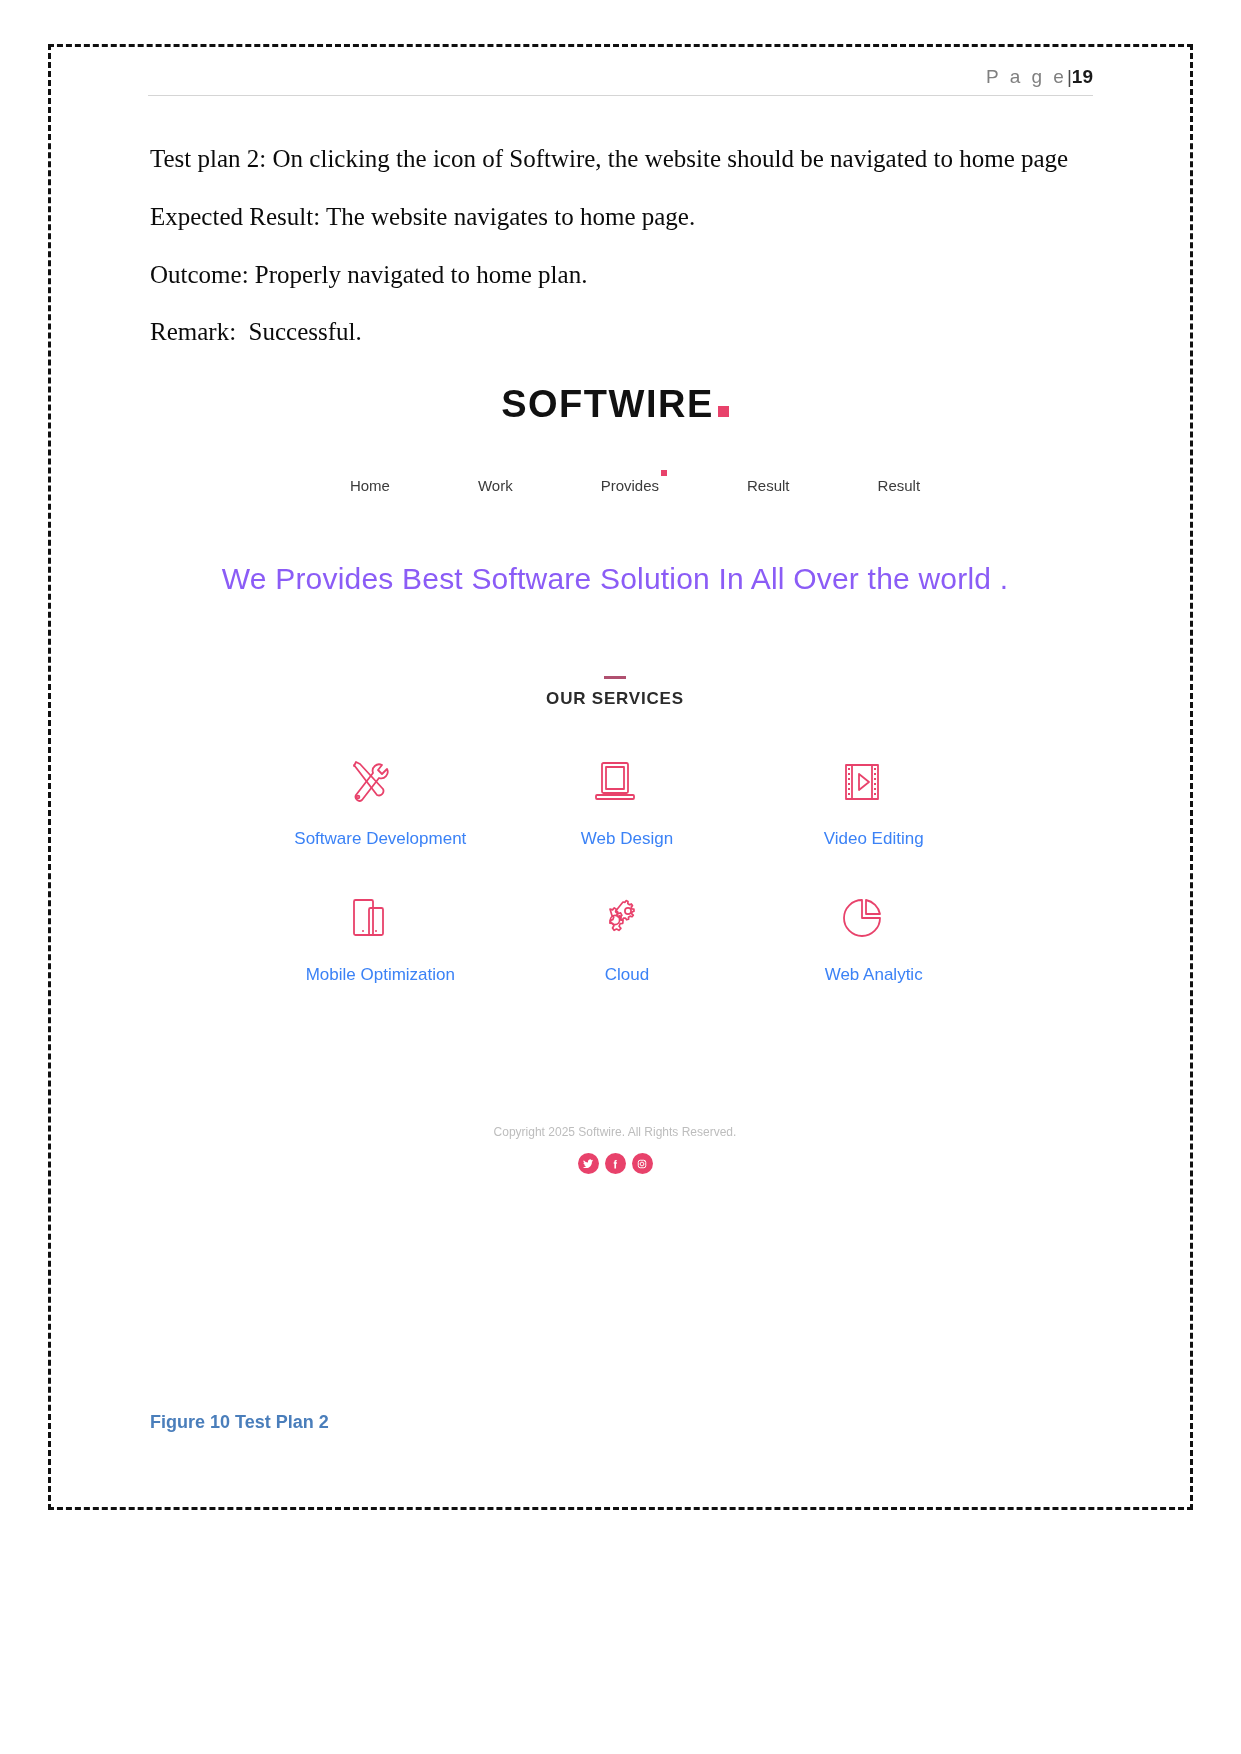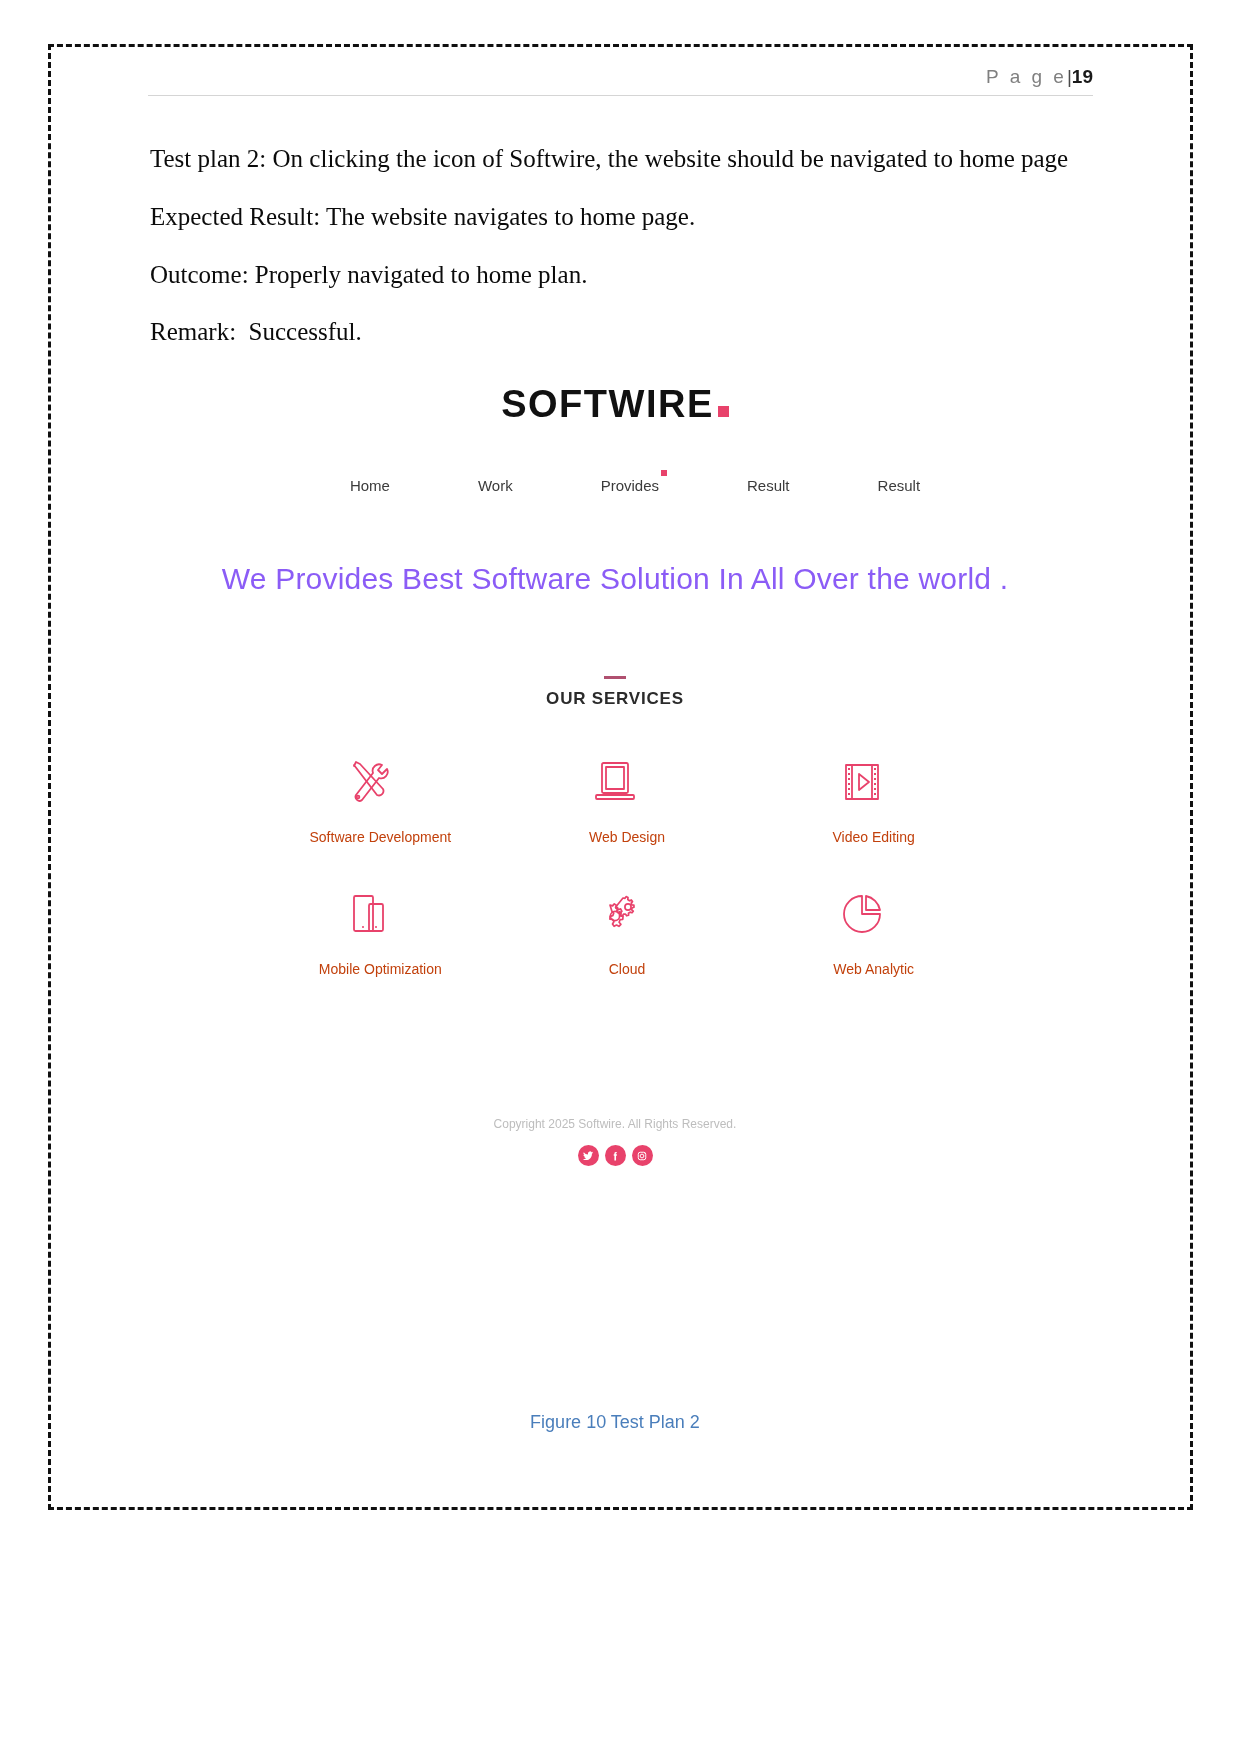--- a/index.html
+++ b/index.html
@@ -173,22 +173,22 @@
   }
   .service-icon {
     height: 58px;
     display: flex;
     align-items: center;
     justify-content: center;
   }
   .service-label {
     margin-top: 18px;
     font-family: "Liberation Sans", sans-serif;
-    font-size: 14px;
-    color: #c2410c;
+    font-size: 17px;
+    color: #3b82f6;
     font-weight: 300;
     margin-left: 24px;
   }
 
   
   #site-footer {
     margin-top: 140px;
     text-align: center;
   }
   #footer-copyright {
@@ -211,24 +211,23 @@
     align-items: center;
     justify-content: center;
   }
 
   
   #figure-caption {
     position: absolute;
     left: 150px;
     top: 1412px;
     width: 930px;
-    text-align: center;
     font-family: "Liberation Sans", sans-serif;
     font-size: 18px;
-    font-weight: normal;
+    font-weight: bold;
     color: #4a7ebb;
   }
 </style>
 </head>
 <body>
 
 <div id="page-border"></div>
 
 <div id="doc-header">
   <div id="header-text">

